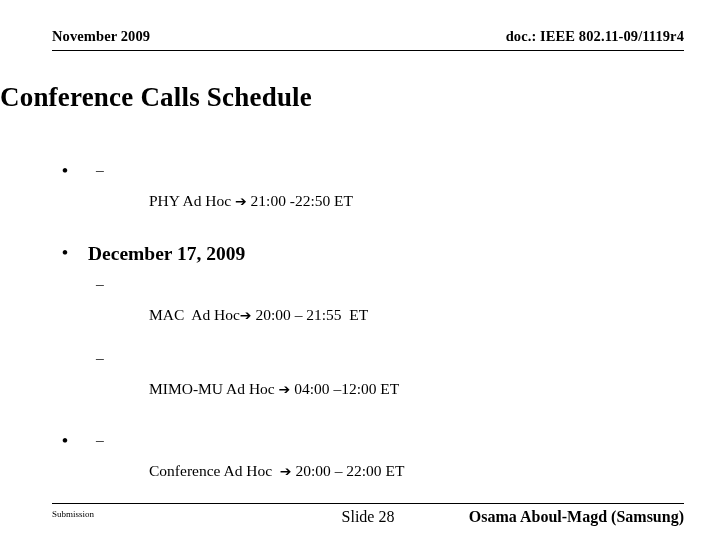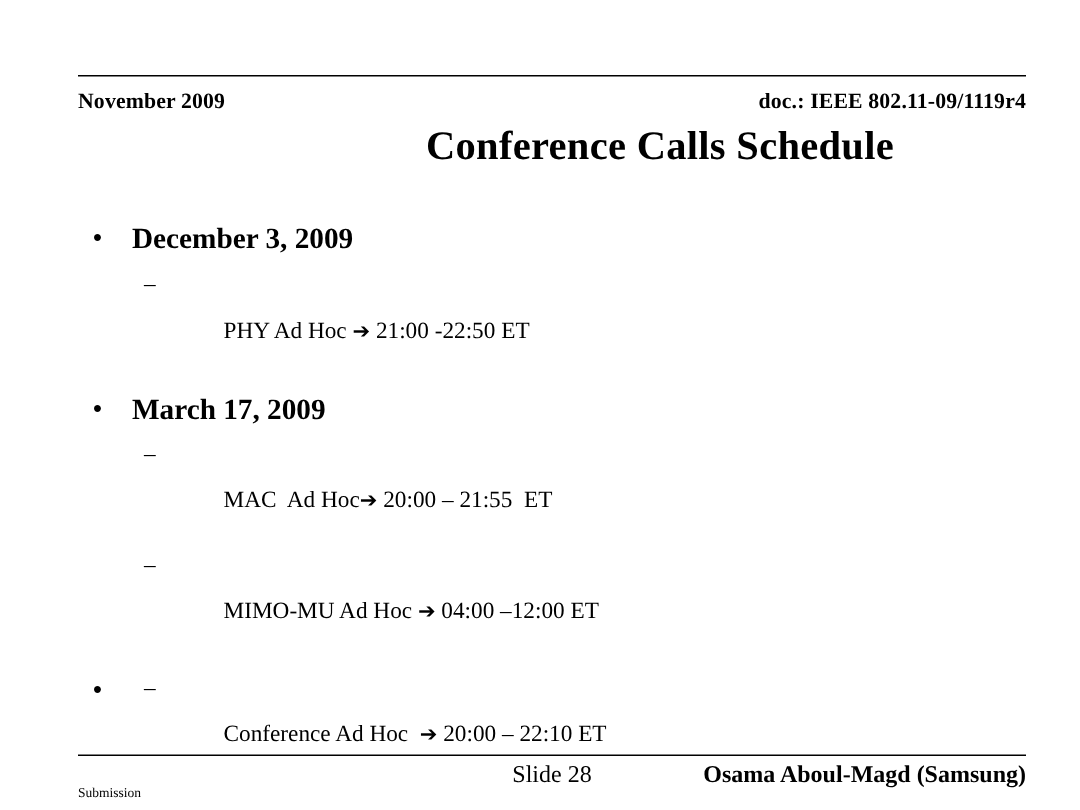--- a/index.html
+++ b/index.html
@@ -35,38 +35,37 @@
     font-weight: bold;
     font-size: 14.5px;
     letter-spacing: 0.1px;
     gap: 35px;
   }
   .header-date {
     white-space: nowrap;
   }
   .header-doc {
     white-space: nowrap;
-    margin-top: 32px;
   }
   .header-rule {
     position: absolute;
     left: 52px;
     top: 50px;
     width: 632px;
     height: 0;
     border-top: 1.4px solid #000000;
   }
 
   
   .title {
     position: absolute;
     left: 0;
     top: 82px;
     width: 596px;
-    text-align: right;
+    text-align: left;
     font-size: 27px;
     font-weight: bold;
     letter-spacing: 0.2px;
   }
 
   
   .body {
     position: absolute;
     left: 0;
     top: 150px;
@@ -130,21 +129,21 @@
   .footer {
     position: absolute;
     left: 52px;
     top: 508px;
     width: 632px;
     height: 26px;
   }
   .footer-submission {
     position: absolute;
     left: 0;
-    top: 15px;
+    top: 1px;
     font-size: 9px;
   }
   .footer-slide {
     position: absolute;
     left: 0;
     top: 0;
     width: 632px;
     text-align: center;
     font-size: 16px;
     font-family: Liberation Serif, serif;
@@ -169,50 +168,49 @@
   </div>
   <div class="header-rule"></div>
 
   <div class="title">Conference Calls Schedule</div>
 
   <div class="body">
 
     <div class="group">
       <div class="lvl1">
         <span class="marker">•</span>
-        <span>December 3, 2009</span>
       </div>
       <div class="lvl2">
         <span class="marker">–</span>
         <span>PHY Ad Hoc </span><span class="arrow">➔</span><span> 21:00 -22:50 ET</span>
       </div>
     </div>
 
     <div class="group">
       <div class="lvl1">
         <span class="marker">•</span>
-        <span>March 17, 2009</span>
+        <span>December 17, 2009</span>
       </div>
       <div class="lvl2">
         <span class="marker">–</span>
         <span>MAC  Ad Hoc</span><span class="arrow">➔</span><span> 20:00 – 21:55  ET</span>
       </div>
       <div class="lvl2">
         <span class="marker">–</span>
         <span>MIMO-MU Ad Hoc </span><span class="arrow">➔</span><span> 04:00 –12:00 ET</span>
       </div>
     </div>
 
     <div class="group">
       <div class="lvl1">
         <span class="marker">•</span>
       </div>
       <div class="lvl2">
         <span class="marker">–</span>
-        <span>Conference Ad Hoc  </span><span class="arrow">➔</span><span> 20:00 – 22:10 ET</span>
+        <span>Conference Ad Hoc  </span><span class="arrow">➔</span><span> 20:00 – 22:00 ET</span>
       </div>
     </div>
 
   </div>
 
   <div class="footer-rule"></div>
   <div class="footer">
     <span class="footer-submission">Submission</span>
     <span class="footer-slide">Slide 28</span>
     <span class="footer-author">Osama Aboul-Magd (Samsung)</span>

